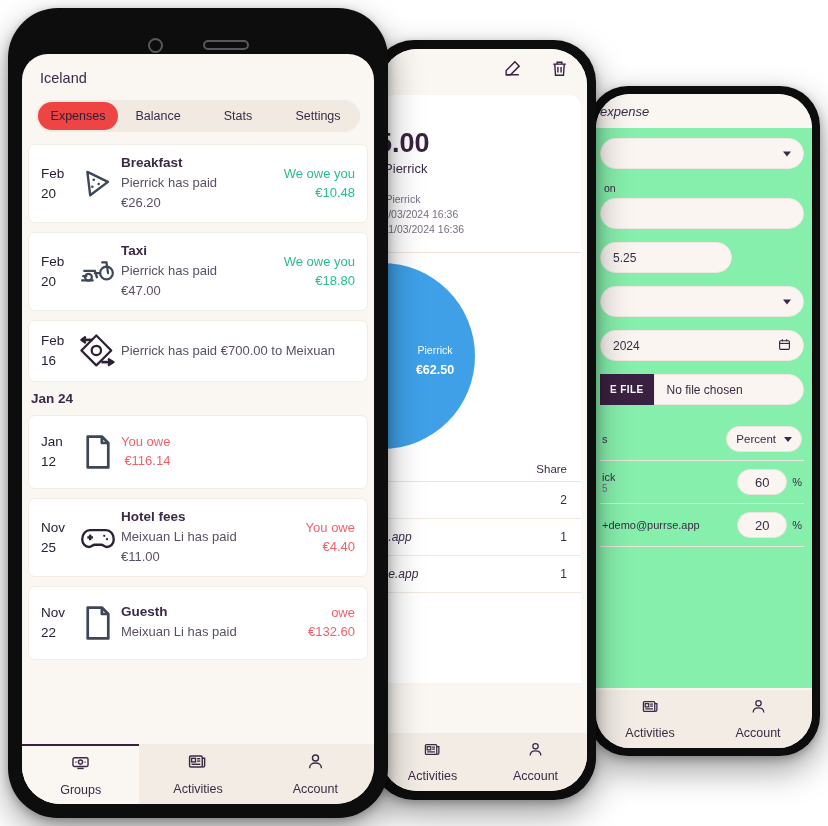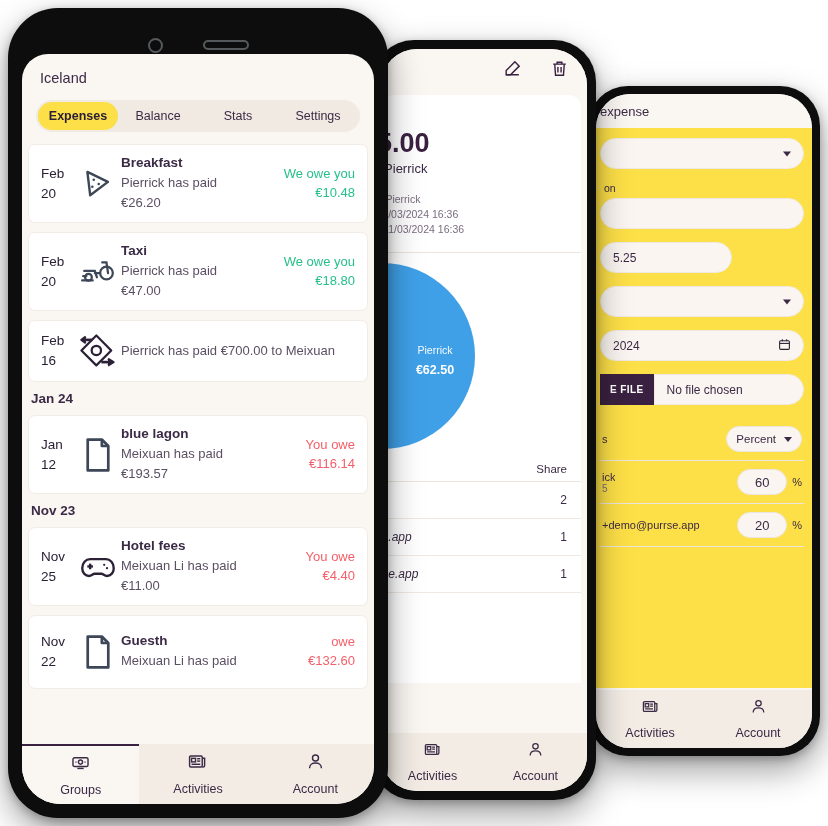--- a/index.html
+++ b/index.html
@@ -21,23 +21,23 @@
   }
   .phone .screen {
     position: absolute;
     background: #faf6f2;
     overflow: hidden;
   }
 
   
   #phone3 { left: 588px; top: 86px; width: 232px; height: 670px; border-radius: 40px; }
   #phone3 .screen { left: 8px; top: 8px; width: 216px; height: 654px; border-radius: 34px; }
-  .p3-head { height: 34px; background:#faf6f2; display:flex; align-items:center; padding-left:4px;}
+  .p3-head { height: 34px; background:#faf6f2; display:flex; align-items:center; padding-left:4px;font-style:italic;}
   .p3-title { font-size: 13px; color:#3b2a45; white-space:nowrap; }
-  .p3-body { background:#fde047; height: 560px; padding: 10px 8px 0 4px; }
+  .p3-body { background:#86efac; height: 560px; padding: 10px 8px 0 4px; }
   .p3-label { font-size: 10.5px; color:#3b2a45; margin: 2px 0 4px 4px; white-space:nowrap; }
   .p3-input {
     height: 31px; background:#faf5f0; border:1px solid #f0e9e2;
     border-radius: 18px; display:flex; align-items:center;
     padding: 0 12px; font-size: 12px; color:#3b2a45; margin-bottom: 13px;
     position: relative; white-space:nowrap;
   }
   .p3-input.short { width: 132px; }
   .p3-caret {
     position:absolute; right:12px; top:50%; transform:translateY(-50%);
@@ -127,21 +127,21 @@
   .notch { position:absolute; top:26px; left:0; right:0; height:22px; display:flex;
            align-items:center; justify-content:center; gap:40px; }
   .cam { width:15px; height:15px; border-radius:50%; border:2px solid #55595c; }
   .speaker { width:46px; height:10px; border-radius:5px; border:2px solid #55595c; }
   .p1-title { font-size:14.5px; color:#3b2a45; padding: 16px 0 0 18px; }
   .tabs {
     margin: 14px 14px 0 14px; background:#f0eae3; border-radius: 20px;
     display:flex; align-items:center; height:32px; padding: 0 2px;
   }
   .tab { flex:1; text-align:center; font-size:12.5px; color:#3b2a45; line-height:28px; }
-  .tab.active { background:#fde047; color:#2b2036; border-radius:16px; font-weight:bold; }
+  .tab.active { background:#ef4444; color:#2b2036; border-radius:16px; font-weight:normal; }
   .list { margin-top: 12px; padding: 0 6px; }
   .row {
     background:#fff; border:1px solid #f2ece6; border-radius:7px;
     display:flex; align-items:center; padding: 10px 12px; margin-bottom: 9px;
     min-height: 74px;
   }
   .row .date { width: 34px; font-size: 13.5px; color:#2b2036; line-height:1.45; flex-shrink:0;}
   .row .ic { width:46px; display:flex; align-items:center; justify-content:center; flex-shrink:0; }
   .row .mid { flex:1; min-width:0; }
   .row .ttl { font-size:13.5px; font-weight:bold; color:#3b2a45; margin-bottom:3px; }
@@ -444,32 +444,26 @@
         <div class="row">
           <div class="date">
             <span>Jan</span><br><span>12</span>
           </div>
           <div class="ic">
             <svg width="30" height="36" viewBox="0 0 22 28" fill="none" stroke="#3d4758" stroke-width="2.1" stroke-linejoin="round">
               <path d="M3 2h11l5 5v19H3z"></path>
                 <path d="M14 2v5h5"></path>
             </svg>
           </div>
-          <div class="mid">
-            <div class="ttl">blue lagon</div>
-            <div class="sub">Meixuan has paid</div>
-            <div class="sub">€193.57</div>
-          </div>
           <div class="amt red">
             <div>You owe</div>
             <div>€116.14</div>
           </div>
         </div>
 
-        <div class="mhdr">Nov 23</div>
 
         <div class="row">
           <div class="date">
             <span>Nov</span><br><span>25</span>
           </div>
           <div class="ic">
             <svg width="36" height="26" viewBox="0 0 32 22" fill="none" stroke="#2b2036" stroke-width="2.1" stroke-linejoin="round">
               <path d="M9 4h14c4 0 7 3.6 7 8s-3 7-6 7c-2.4 0-3.2-2-5-2h-6c-1.8 0-2.6 2-5 2-3 0-6-2.6-6-7s3-8 7-8z"></path>
               <line x1="9" y1="8" x2="9" y2="13"></line>
                 <line x1="6.5" y1="10.5" x2="11.5" y2="10.5"></line>

